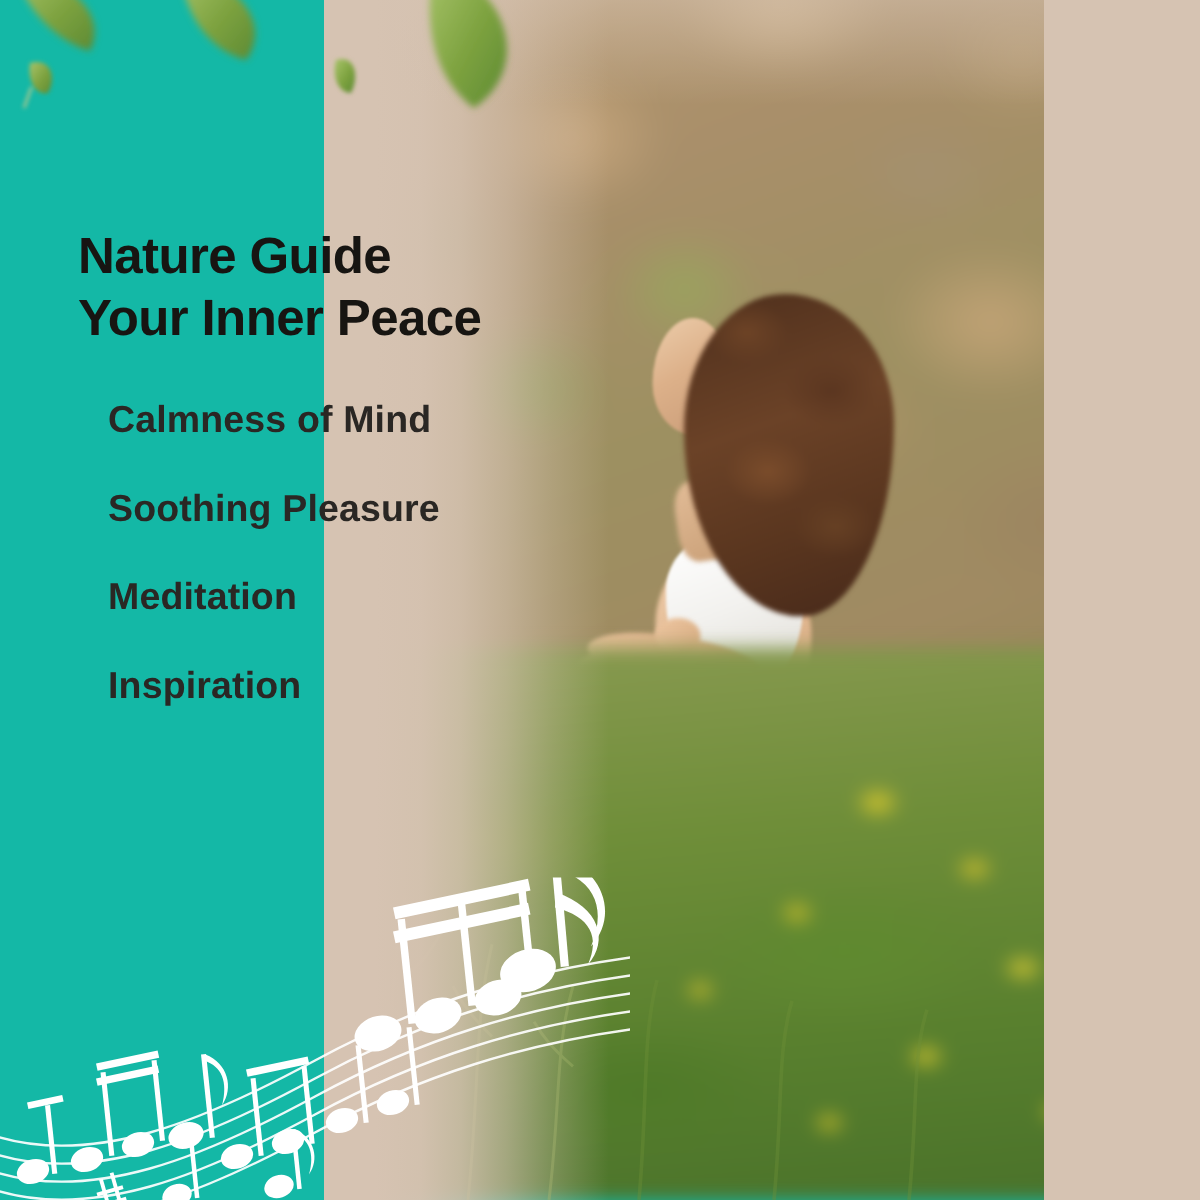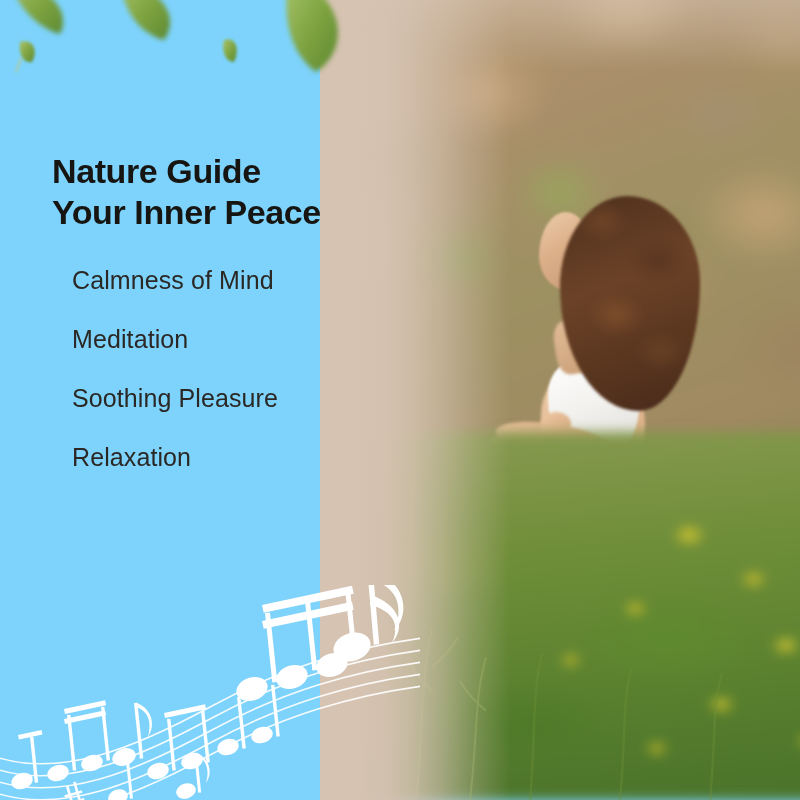--- a/index.html
+++ b/index.html
@@ -3,22 +3,22 @@
 <meta charset="utf-8">
 <title>Nature Guide Your Inner Peace</title>
 <style>
   html,body{margin:0;padding:0;}
   body{
     width:800px;height:800px;overflow:hidden;
     font-family:"Liberation Sans","DejaVu Sans",sans-serif;
     background:#d6c3b2;
   }
   .poster{
-    position:relative;width:800px;height:800px;overflow:hidden;
-    background:#7dd3fc;
+    position:relative;width:696px;height:800px;overflow:hidden;
+    background:#14b8a6;
   }
 
   
   .photo-pane{
     position:absolute;top:0;right:0;width:480px;height:800px;overflow:hidden;
   }
   .photo-inner{position:absolute;inset:0;}
 
   
   .cliff{
@@ -160,21 +160,21 @@
   .headline{
     position:absolute;left:52px;top:128px;
     font-size:34px;font-weight:700;line-height:1.22;
     letter-spacing:-.4px;color:#171512;white-space:pre-line;
   }
   .benefits{
     position:absolute;left:72px;top:268px;
     list-style:none;margin:0;padding:0;
   }
   .benefits li{
-    font-size:25px;font-weight:400;line-height:1;
+    font-size:25px;font-weight:700;line-height:1;
     color:#2a2724;margin-bottom:34px;letter-spacing:.1px;
   }
 
   
   .leaves{position:absolute;left:0;top:0;width:400px;height:120px;}
 
   
   .music{position:absolute;left:0;bottom:0;width:420px;height:215px;}
 </style>
 </head>
@@ -227,23 +227,23 @@
     </div>
   </div>
 
   <div class="content">
 
     <h1 class="headline">Nature Guide
 Your Inner Peace</h1>
 
     <ul class="benefits">
       <li>Calmness of Mind</li>
+      <li>Soothing Pleasure</li>
       <li>Meditation</li>
-      <li>Soothing Pleasure</li>
-      <li>Relaxation</li>
+      <li>Inspiration</li>
     </ul>
   </div>
 
   <svg class="leaves" viewBox="0 0 400 120">
     <defs>
       <linearGradient id="lf" x1="0" y1="0" x2="1" y2="1">
         <stop offset="0%" stop-color="#a8c46a"></stop>
         <stop offset="55%" stop-color="#7da23f"></stop>
         <stop offset="100%" stop-color="#5d8a33"></stop>
       </linearGradient>

